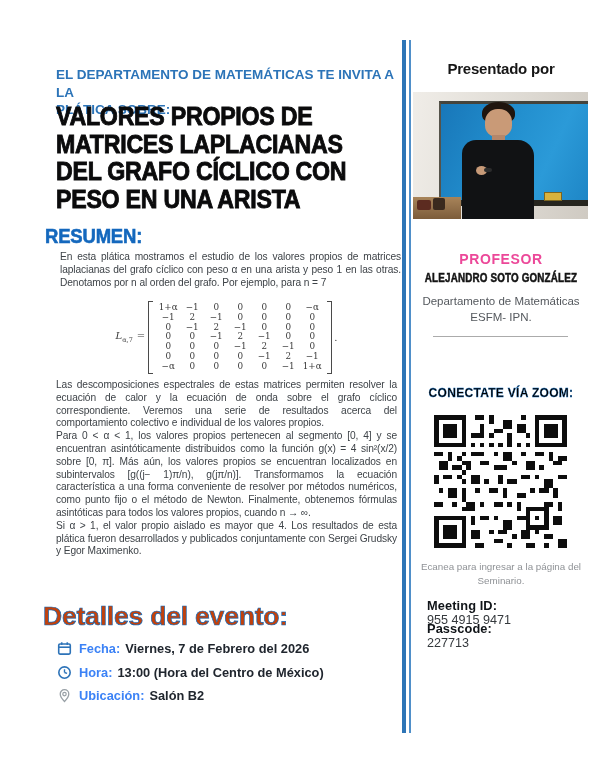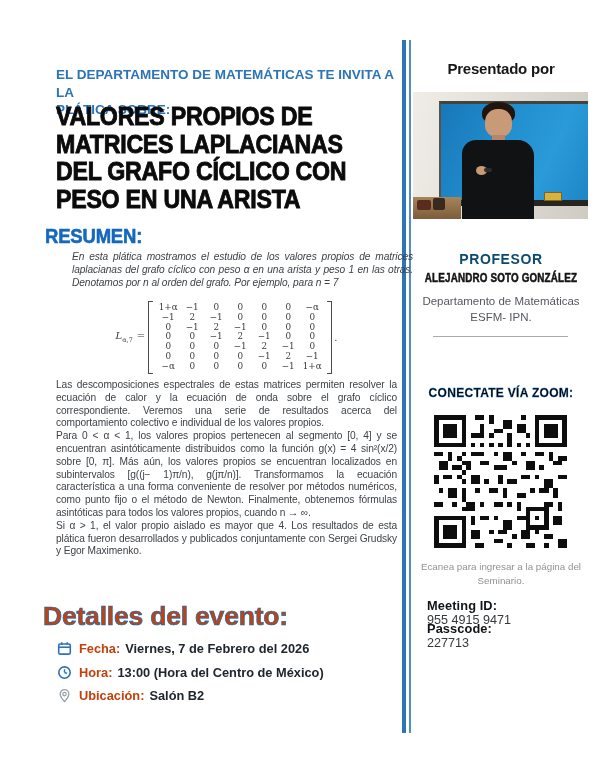--- a/index.html
+++ b/index.html
@@ -16,21 +16,21 @@
   .invite span{display:block;}
   .main-title{position:absolute;left:56px;top:103px;width:360px;}
   .title-line{font-weight:bold;font-size:26.5px;line-height:27.6px;color:#0b0b0c;
               transform:scaleX(0.875);transform-origin:0 50%;white-space:nowrap;
               letter-spacing:-0.3px;-webkit-text-stroke:0.9px #0b0b0c;}
   .resumen{position:absolute;left:45px;top:224px;font-size:21px;font-weight:bold;color:#1468bd;
            transform:scaleX(0.88);transform-origin:0 50%;-webkit-text-stroke:0.6px #1468bd;
            letter-spacing:-0.2px;}
   .body-copy{color:#3e4348;font-size:10.2px;line-height:12.8px;text-align:justify;
              letter-spacing:-0.1px;}
-  .p1{position:absolute;left:72px;top:251px;width:341px;font-style:italic;}
+  .p1{position:absolute;left:60px;top:251px;width:341px;}
   .abstract2{position:absolute;left:56px;top:379px;width:341px;}
   .abstract2 p{margin:0;}
 
   
   .matrix-block{position:absolute;left:56px;top:301px;width:341px;display:flex;
                 justify-content:center;align-items:center;
                 font-family:"DejaVu Serif","Liberation Serif",serif;color:#3a3a3a;}
   .mlabel{font-size:10px;margin-right:3px;}
   .mlabel i{font-style:italic;}
   .mlabel sub{font-size:6.5px;}
@@ -42,21 +42,21 @@
   .mrows{display:flex;flex-direction:column;padding:2px 3px;}
   .mrow{display:flex;}
   .mcell{display:inline-block;width:24px;text-align:center;font-size:8.8px;line-height:9.8px;}
   .mperiod{font-size:10px;margin-left:2px;align-self:center;}
 
   .details-heading{position:absolute;left:43px;top:601px;font-size:26.5px;font-weight:bold;
                    color:#c2410c;-webkit-text-stroke:0.7px #0e6bbf;letter-spacing:-0.2px;}
   .events{position:absolute;left:57px;top:637px;}
   .event-row{display:flex;align-items:center;height:23.6px;}
   .event-icon{width:15px;height:15px;margin-right:7px;flex:0 0 auto;}
-  .event-label{font-size:12.8px;font-weight:bold;color:#c2410c;margin-right:5px;white-space:nowrap;}
+  .event-label{font-size:12.8px;font-weight:bold;color:#3b82f6;margin-right:5px;white-space:nowrap;}
   .event-value{font-size:12.8px;font-weight:bold;color:#20262e;white-space:nowrap;}
 
   
   .presented{position:absolute;left:405px;top:60px;width:192px;text-align:center;
              font-size:15px;font-weight:bold;color:#161616;letter-spacing:-0.2px;}
   .photo{position:absolute;left:413px;top:92px;width:175px;height:127px;overflow:hidden;
          background:linear-gradient(100deg,#f0ede8 0%,#ddd9d2 60%,#cfcac2 100%);}
   .ph-board{position:absolute;left:26px;top:9px;right:0;height:99px;
             background:linear-gradient(115deg,#1877b9 0%,#2390cf 45%,#2b9ad8 70%,#1e86c6 100%);
             border-top:3px solid #45443c;border-left:2px solid #55534a;box-sizing:border-box;}
@@ -72,21 +72,21 @@
            border-radius:55% 55% 45% 45%;}
   .ph-face{position:absolute;left:29px;top:7px;width:27px;height:28px;background:#c99a77;
            border-radius:46% 46% 42% 42%;}
   .ph-neck{position:absolute;left:36px;top:33px;width:13px;height:7px;background:#b5876a;}
   .ph-shirt{position:absolute;left:6px;top:38px;width:72px;height:79px;background:#111214;
             border-radius:14px 16px 0 0;}
   .ph-hand{position:absolute;left:20px;top:64px;width:11px;height:9px;background:#c79a78;border-radius:50%;}
   .ph-marker{position:absolute;left:28px;top:66px;width:8px;height:4px;background:#2c2c2c;border-radius:2px;}
 
   .professor{position:absolute;left:405px;top:251px;width:192px;text-align:center;
-             font-size:14px;font-weight:bold;color:#0c4a6e;letter-spacing:0.6px;}
+             font-size:14px;font-weight:bold;color:#ec4899;letter-spacing:0.6px;}
   .prof-name{position:absolute;left:405px;top:271px;width:192px;text-align:center;
              font-size:12px;font-weight:bold;color:#141414;letter-spacing:0.2px;
              transform:scaleX(0.82);-webkit-text-stroke:0.5px #141414;}
   .dept{position:absolute;left:405px;top:293px;width:192px;text-align:center;
         font-size:11.5px;color:#54585d;line-height:16px;}
   .dept span{display:block;}
   .hr-divider{position:absolute;left:433px;top:336px;width:135px;height:1px;background:#ababab;}
   .zoom-heading{position:absolute;left:405px;top:386px;width:192px;text-align:center;
                 font-size:12px;font-weight:bold;color:#000000;letter-spacing:0.3px;
                 -webkit-text-stroke:0.3px #0d6bc2;}

